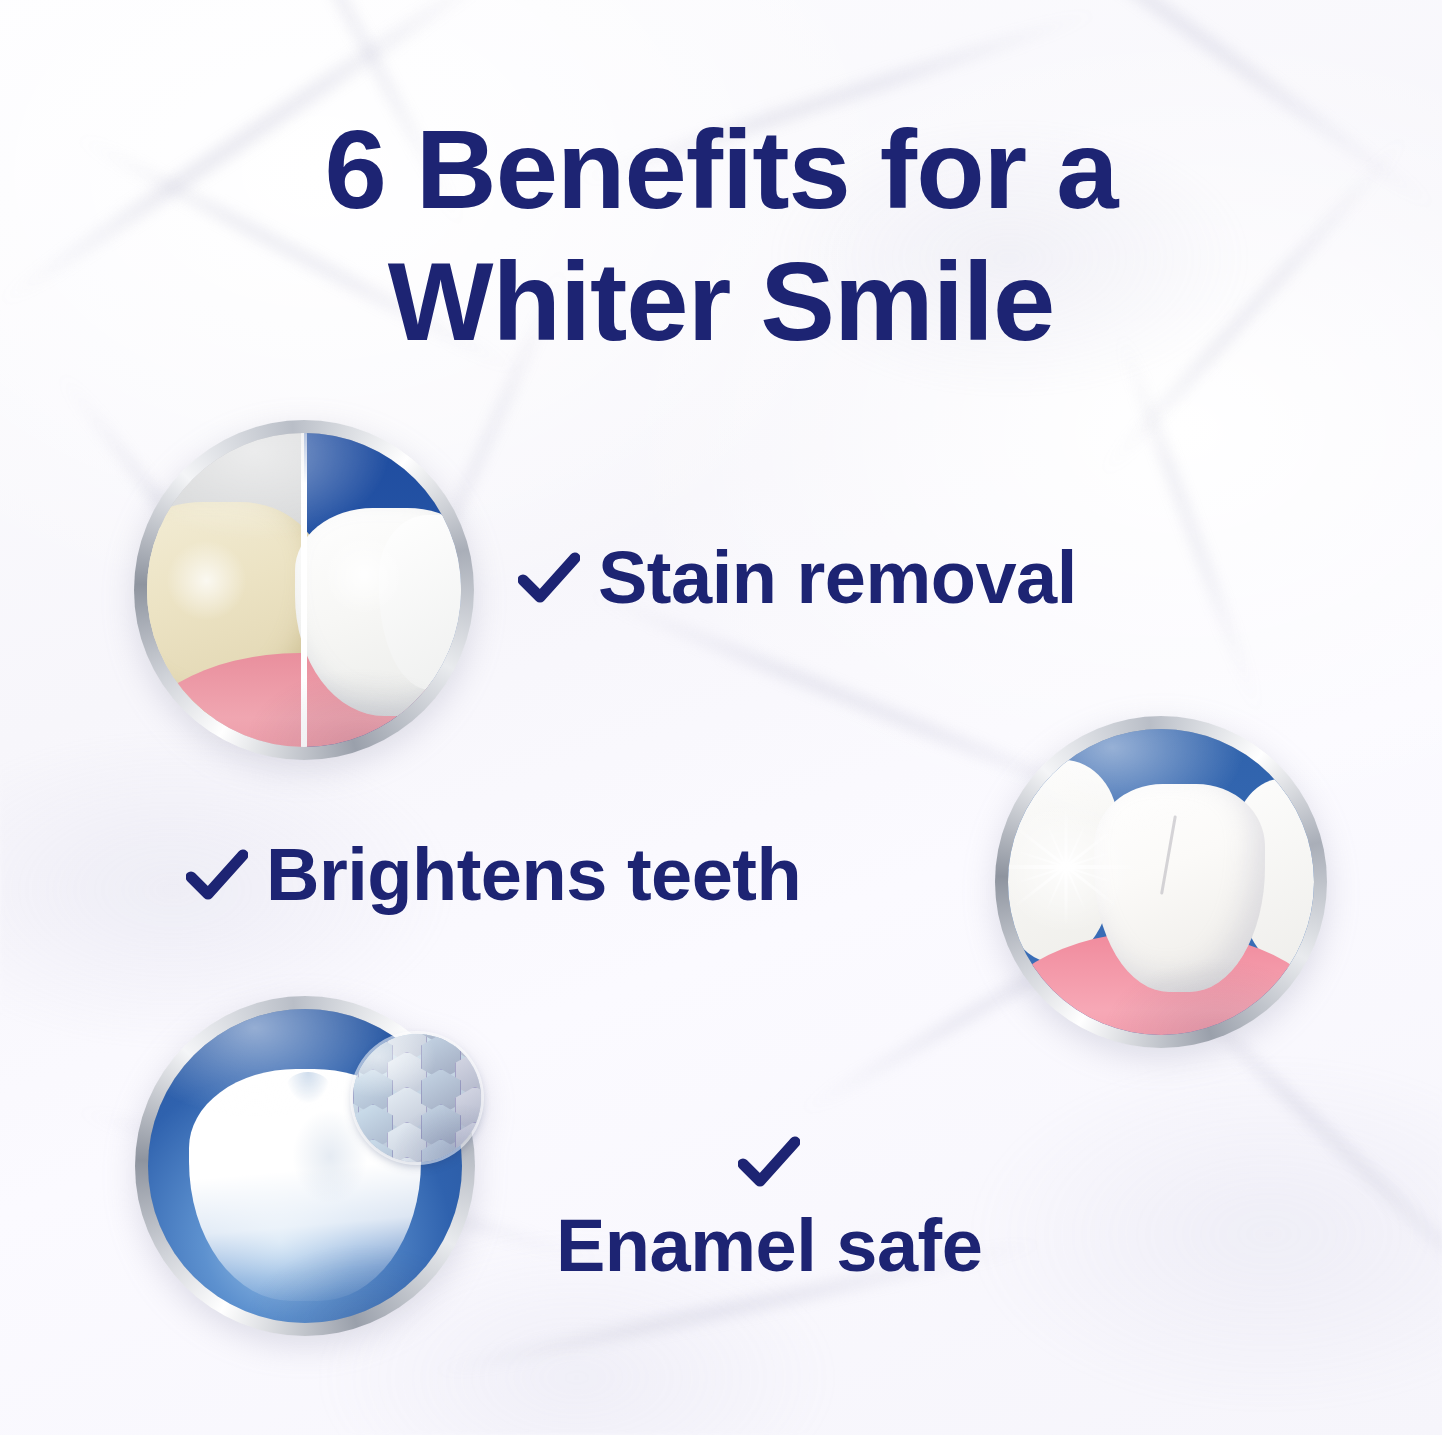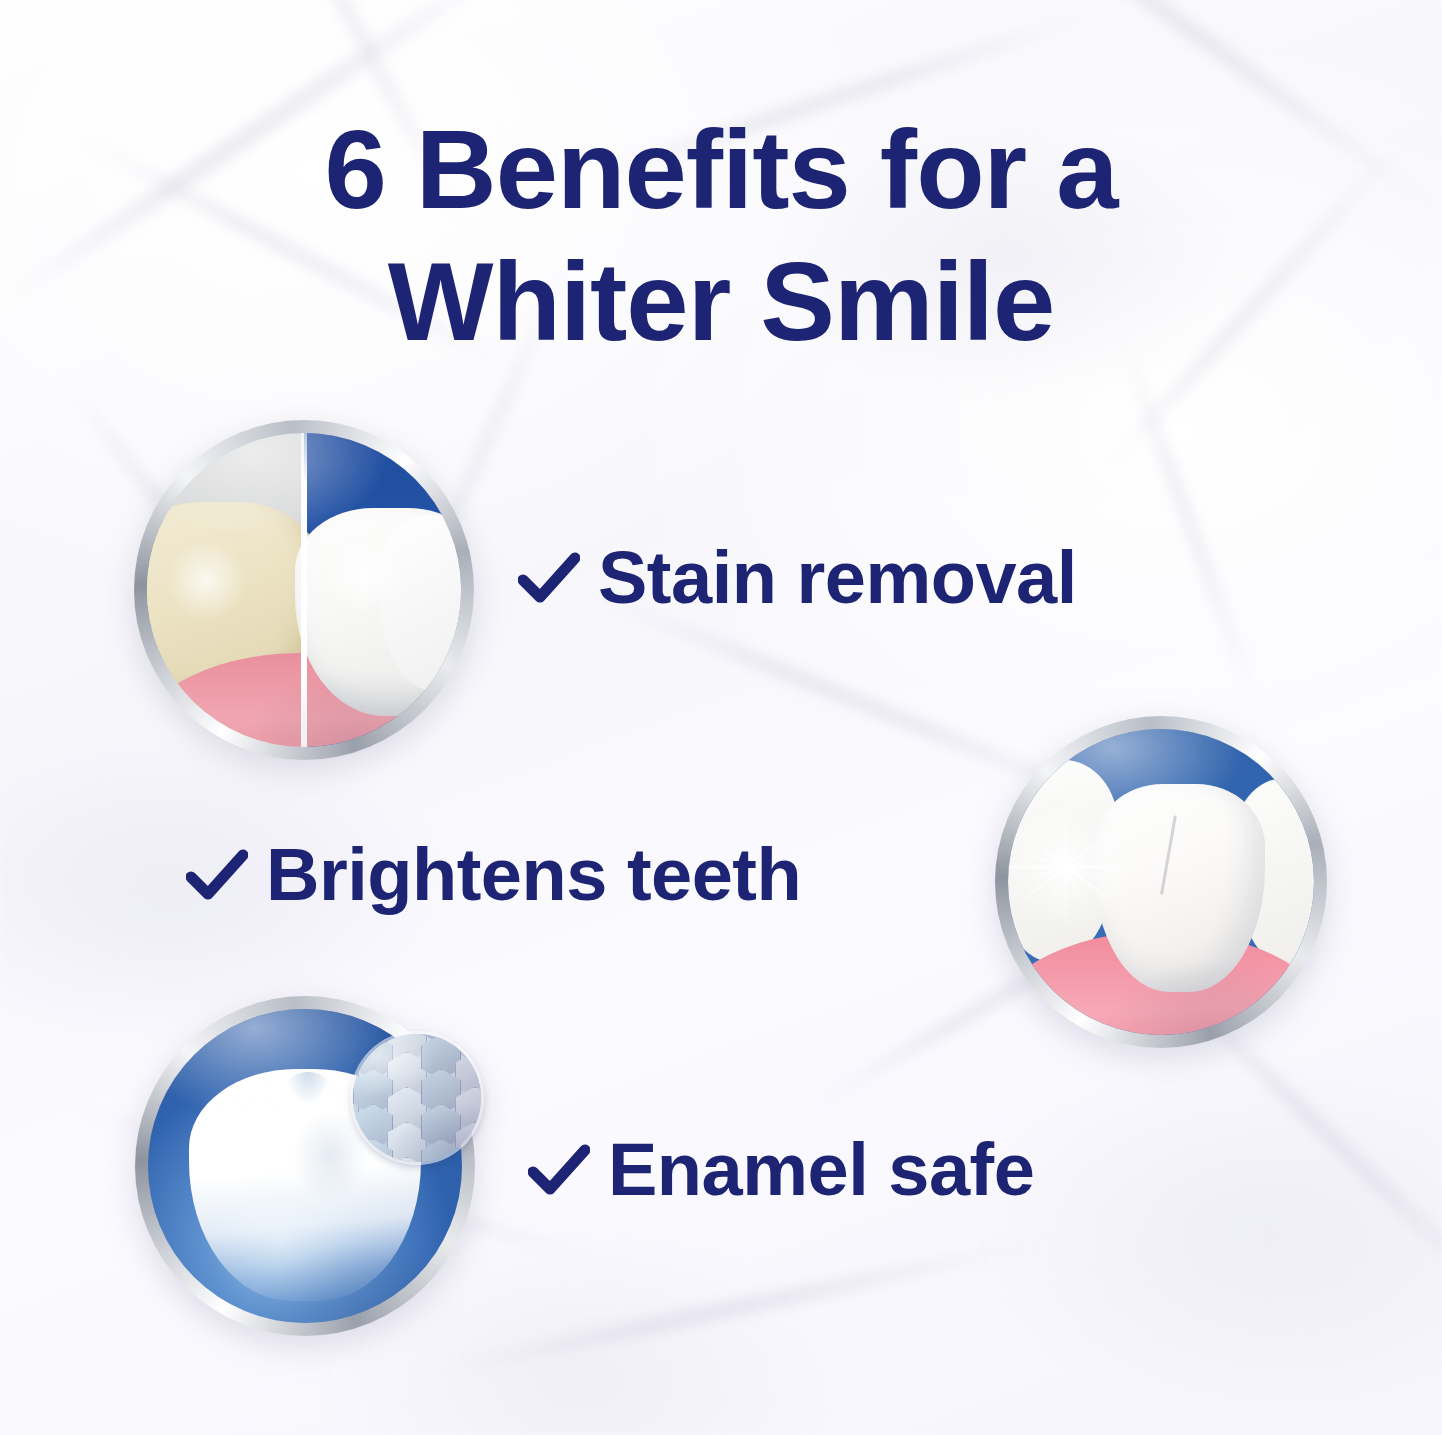--- a/index.html
+++ b/index.html
@@ -85,21 +85,21 @@
     color: #1d2473;
     font-weight: 700;
     font-size: 74px;
     line-height: 1;
     letter-spacing: -0.5px;
     white-space: nowrap;
   }
   .benefit .check { flex: 0 0 auto; display: block; }
   .benefit-1 { left: 518px; top: 541px; }
   .benefit-2 { left: 186px; top: 838px; }
-  .benefit-3 { left: 528px; top: 1133px; }
+  .benefit-3 { left: 556px; top: 1133px; flex-direction: column; }
 
   
   .medallion {
     position: absolute;
     border-radius: 50%;
     overflow: visible;
     filter: drop-shadow(0 10px 16px rgba(120,120,150,0.22));
   }
   .rim {
     position: absolute;

